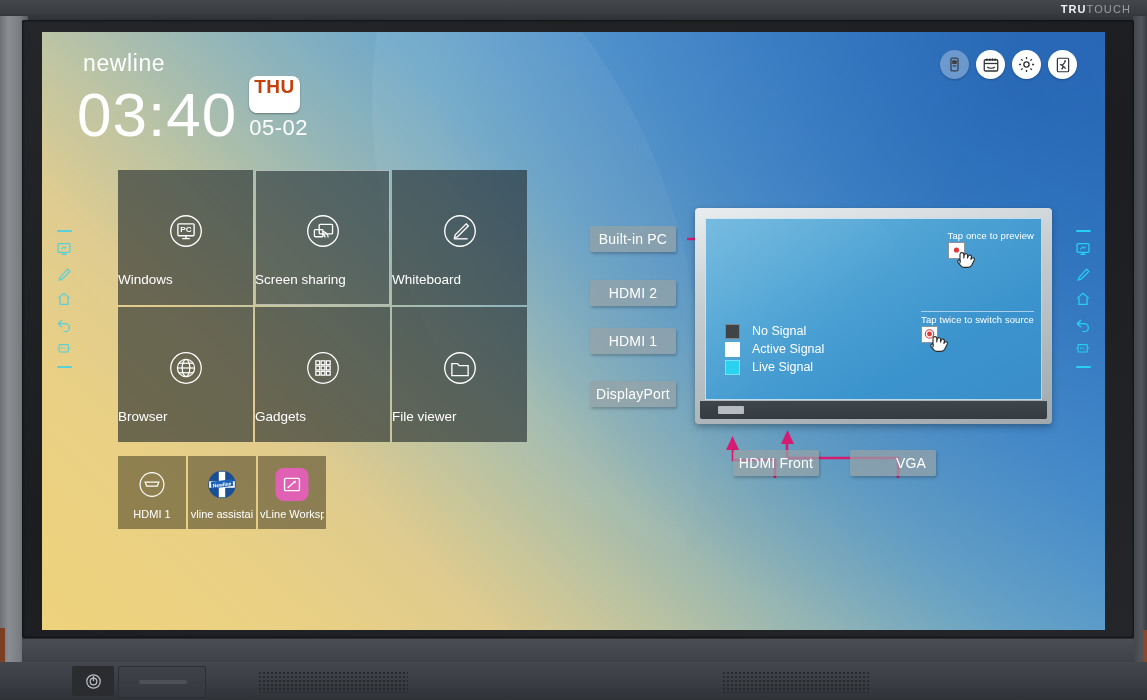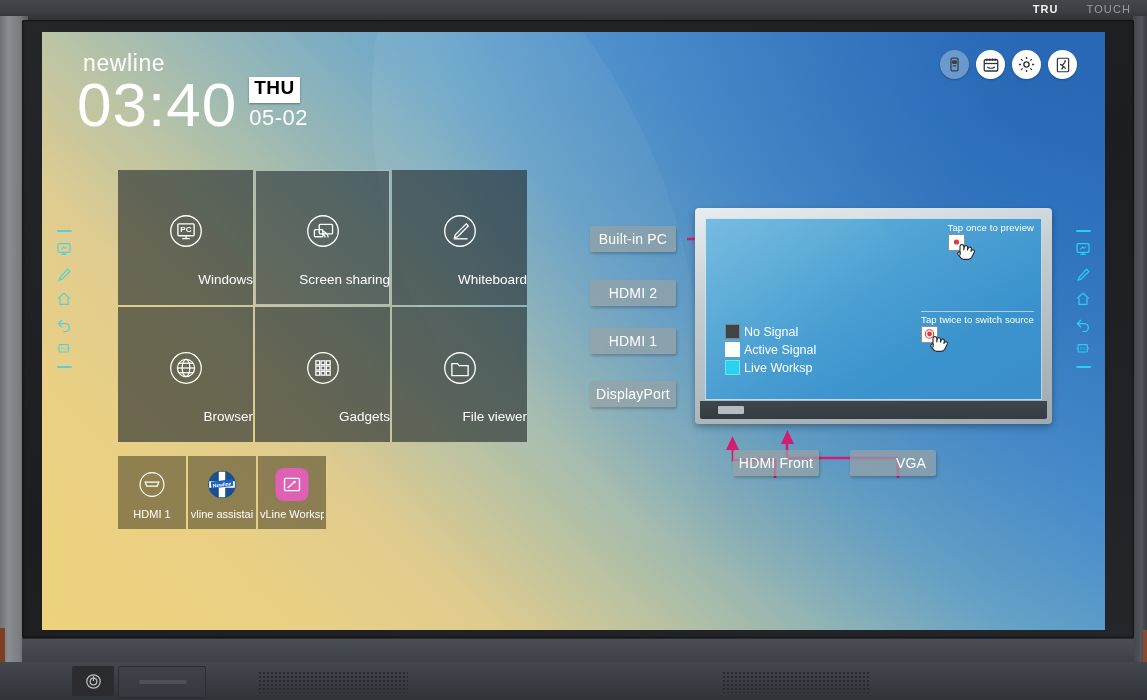--- a/index.html
+++ b/index.html
@@ -19,21 +19,21 @@
   #top-strip{
     position:absolute; left:0; top:0; width:1147px; height:21px;
     background:linear-gradient(180deg,#44474c 0%,#3a3d42 60%,#2e3136 100%);
     border-bottom:1px solid #26282c;
   }
   #brand{
     position:absolute; right:16px; top:3px;
     font-size:11px; letter-spacing:1.1px;
   }
   #brand .b1{ color:#f2f2f2; font-weight:bold; }
-  #brand .b2{ color:#9a9da2; font-weight:normal;margin-left:28px; }
+  #brand .b2{ color:#9a9da2; font-weight:normal; }
 
   
   #rail-left{
     position:absolute; left:0; top:16px; width:28px; height:646px;
     background:linear-gradient(90deg,#6d7075 0%,#8a8d92 30%,#7a7d82 70%,#55585d 100%);
   }
   #rail-right{
     position:absolute; right:0; top:16px; width:14px; height:646px;
     background:linear-gradient(90deg,#41444a 0%,#52555b 60%,#3a3d42 100%);
   }
@@ -91,23 +91,23 @@
     color:#ffffff; font-size:23px; letter-spacing:.6px; font-weight:300;
   }
   #clock-wrap{ position:absolute; left:35px; top:44px; display:flex; align-items:flex-end; }
   #clock{
     color:#ffffff; font-size:62px; font-weight:200; line-height:.95;
     letter-spacing:1px; font-family:"Liberation Sans", sans-serif;
   }
   #date-col{ margin-left:12px; margin-bottom:4px; }
   #dow{
     display:inline-block;
-    background:#ffffff; color:#000000;
+    background:#ffffff; color:#c2410c;
     font-size:19px; font-weight:bold; letter-spacing:.5px;
-    padding:1px 5px 5px 5px; border-radius:0; line-height:1.05;
+    padding:1px 5px 16px 5px; border-radius:8px; line-height:1.05;
     box-shadow:0 1px 2px rgba(0,0,0,.35);
   }
   #mmdd{
     display:block; margin-top:2px;
     color:#ffffff; font-size:22px; font-weight:300; letter-spacing:.5px;
   }
 
   
   #topbtns{ position:absolute; right:28px; top:18px; display:flex; gap:7px; }
   .cbtn{
@@ -135,21 +135,21 @@
   .tile{
     width:135px; height:135px; background:rgba(32,40,44,.62);
     position:relative; cursor:pointer;
   }
   .tile.sel{ box-shadow: inset 0 0 0 1px rgba(255,255,255,.55); background:rgba(38,48,52,.62); }
   .tile .ic{
     position:absolute; left:50%; top:40px; transform:translateX(-50%);
     width:42px; height:42px;
   }
   .tile .lbl{
-    position:absolute; left:0; right:0; top:102px; text-align:right;
+    position:absolute; left:0; right:0; top:102px; text-align:left;
     color:#ffffff; font-size:13.5px; font-weight:400;
   }
   
   #smalltiles{ position:absolute; left:76px; top:424px; display:flex; gap:2px; }
   .stile{
     width:68px; height:73px; background:rgba(70,62,36,.55);
     position:relative; cursor:pointer;
   }
   .stile .ic{ position:absolute; left:50%; top:12px; transform:translateX(-50%); width:33px; height:33px; }
   .stile .lbl{
@@ -198,21 +198,21 @@
   }
   .hintblock{ position:absolute; right:8px; }
   .hinttxt{ color:#ffffff; font-size:9.5px; letter-spacing:.1px; white-space:nowrap; }
   .hintrule{ height:1px; background:rgba(255,255,255,.55); margin:3px 0 2px 0; }
   .handwrap{ position:relative; width:40px; height:30px; margin-top:1px; }
   .tapcard{
     position:absolute; left:0; top:0; width:17px; height:17px;
     background:#ffffff; border:1px solid #8d9398;
   }
   .legend{ position:absolute; left:20px; bottom:22px; }
-  .lrow{ display:flex; align-items:center; gap:4px; margin-bottom:3px; }
+  .lrow{ display:flex; gap:12px; margin-bottom:3px; }
   .sw{ width:15px; height:15px; border:1px solid rgba(255,255,255,.35); }
   .ltxt{ color:#ffffff; font-size:12.5px; }
 
   svg.lines{ position:absolute; left:0; top:0; width:1063px; height:598px; }
 </style>
 </head>
 <body>
 
 <div id="device">
 
@@ -540,21 +540,21 @@
           <span>HDMI Front</span>
         </div>
       <div class="srcbox" style="left:808px; top:418px; width:86px;padding-left:36px;">
           <span>VGA</span>
         </div>
 
       <div id="monitor">
         <div id="monitor-inner">
           <div id="mon-arc"></div>
 
-          <div class="hintblock" style="top:4px;margin-left:40px;">
+          <div class="hintblock" style="top:12px;margin-left:40px;">
             <div class="hinttxt">Tap once to preview</div>
             <div class="handwrap">
               <div class="tapcard"></div>
               <svg width="40" height="30" viewBox="0 0 40 30" style="position:absolute;left:0;top:0;">
                 <circle cx="8.5" cy="8" r="2.6" fill="#e03a3a"></circle>
                 <path d="M12 21 V12.5 a1.9 1.9 0 0 1 3.8 0 V16 l0.5-3.2 a1.7 1.7 0 0 1 3.3 .5 l-.1 2.8 .9-2.2 a1.6 1.6 0 0 1 3 .9 l-.5 2.6 1-1.2a1.5 1.5 0 0 1 2.4 1.7 l-2.6 5.4 a4 4 0 0 1-3.4 2.1 h-4.6 a3.4 3.4 0 0 1-2.6-1.2 l-3-3.6 a1.6 1.6 0 0 1 2.3-2.2 z" fill="#ffffff" stroke="#2b2b2b" stroke-width="1.1" stroke-linejoin="round"></path>
               </svg>
             </div>
           </div>
 
@@ -575,21 +575,21 @@
             <div class="lrow">
               <span class="sw" style="background:#3f4447;"></span>
               <span class="ltxt">No Signal</span>
             </div>
             <div class="lrow">
               <span class="sw" style="background:#ffffff;"></span>
               <span class="ltxt">Active Signal</span>
             </div>
             <div class="lrow">
               <span class="sw" style="background:#2ad2f0;"></span>
-              <span class="ltxt">Live Worksp</span>
+              <span class="ltxt">Live Signal</span>
             </div>
           </div>
         </div>
 
         <div id="monitor-chin">
           <div id="chin-port"></div>
         </div>
       </div>
     </div>
   </div>

